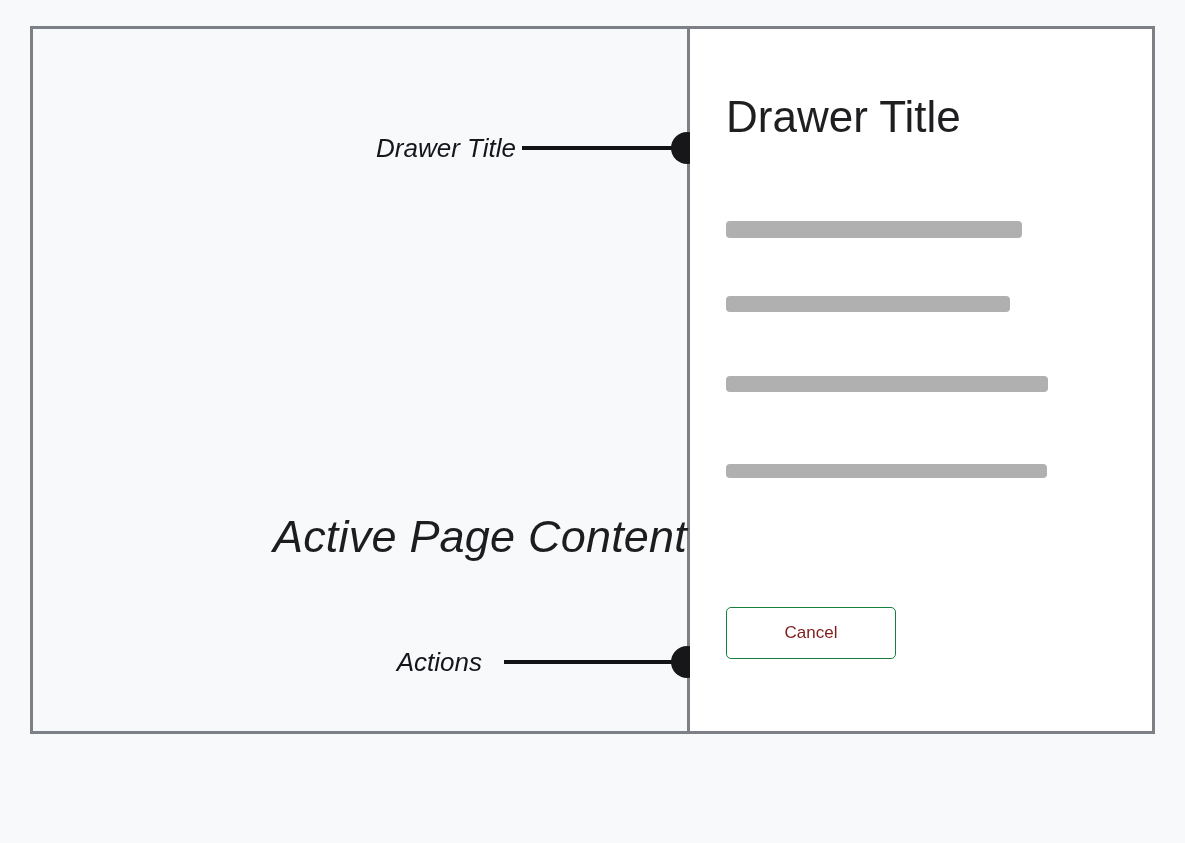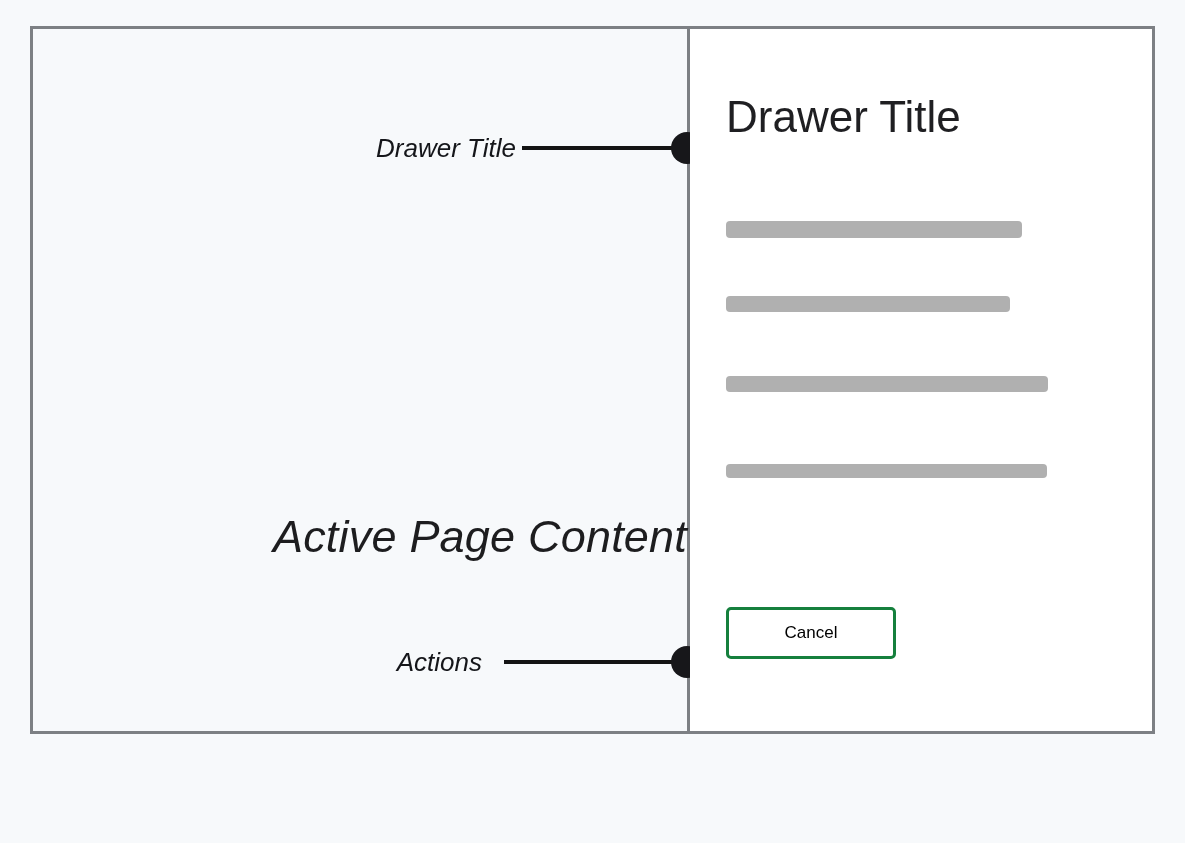--- a/index.html
+++ b/index.html
@@ -138,22 +138,22 @@
     display: flex;
     align-items: center;
     justify-content: center;
     cursor: pointer;
     padding: 0;
   }
   .btn-cancel {
     width: 170px;
     height: 52px;
     background: #ffffff;
-    border: 3px solid #15803d;
-    color: #000000;
+    border: 1px solid #15803d;
+    color: #7f1d1d;
   }
   .btn-delete {
     width: 172px;
     height: 54px;
     background: #787878;
     border: 1px solid #787878;
     color: #ffffff;
   }
 </style>
 </head>

